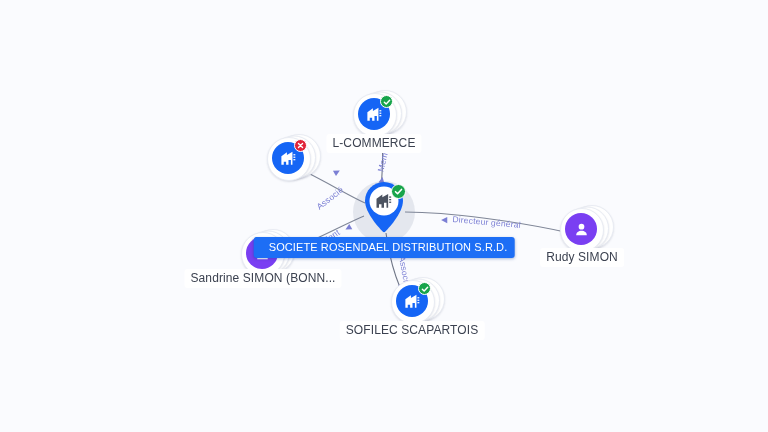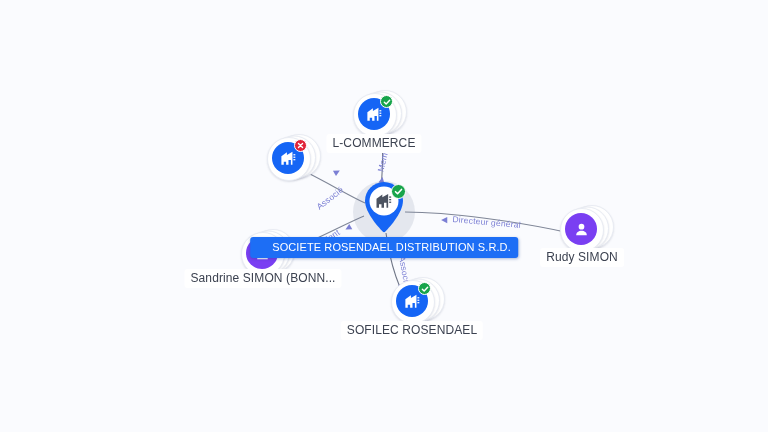--- a/index.html
+++ b/index.html
@@ -119,21 +119,21 @@
     background: #ffffff;
     color: #3c4250;
     letter-spacing: .1px;
   }
   .node-label.selected {
     background: #1d6ef5;
     color: #ffffff;
     border-radius: 3px;
     box-shadow: 0 1px 3px rgba(20,60,140,.35);
     font-size: 11px;
-    padding: 3px 7px 4px 22px;
+    padding: 3px 7px 4px 15px;
   }
 
   
   .edge-label {
     position: absolute;
     white-space: nowrap;
     font-size: 8.5px;
     color: #7b7fd4;
     letter-spacing: .2px;
     transform-origin: 0 50%;
@@ -244,21 +244,21 @@
           </svg>
         </div>
         <div class="badge ok">
           <svg width="8" height="8" viewBox="0 0 24 24" fill="none" stroke="#ffffff" stroke-width="4.2" stroke-linecap="round" stroke-linejoin="round">
               <path d="M4 12.5 L9.5 18 L20 6.5"></path>
             </svg>
         </div>
       </div>
     </div>
   </div>
-  <div class="node-label" style="left:412px; top:321px;">SOFILEC ROSENDAEL</div>
+  <div class="node-label" style="left:412px; top:321px;">SOFILEC SCAPARTOIS</div>
 
   <div class="node" style="left:264px; top:255px;">
     <div class="node-visual" style="left:0; top:0;">
       <div class="stack">
         <div class="sheet s3"></div>
         <div class="sheet s2"></div>
         <div class="sheet s1"></div>
         <div class="disc person">
           <svg width="17" height="17" viewBox="0 0 24 24" fill="#ffffff" aria-hidden="true">
             <circle cx="12" cy="8" r="4"></circle>

